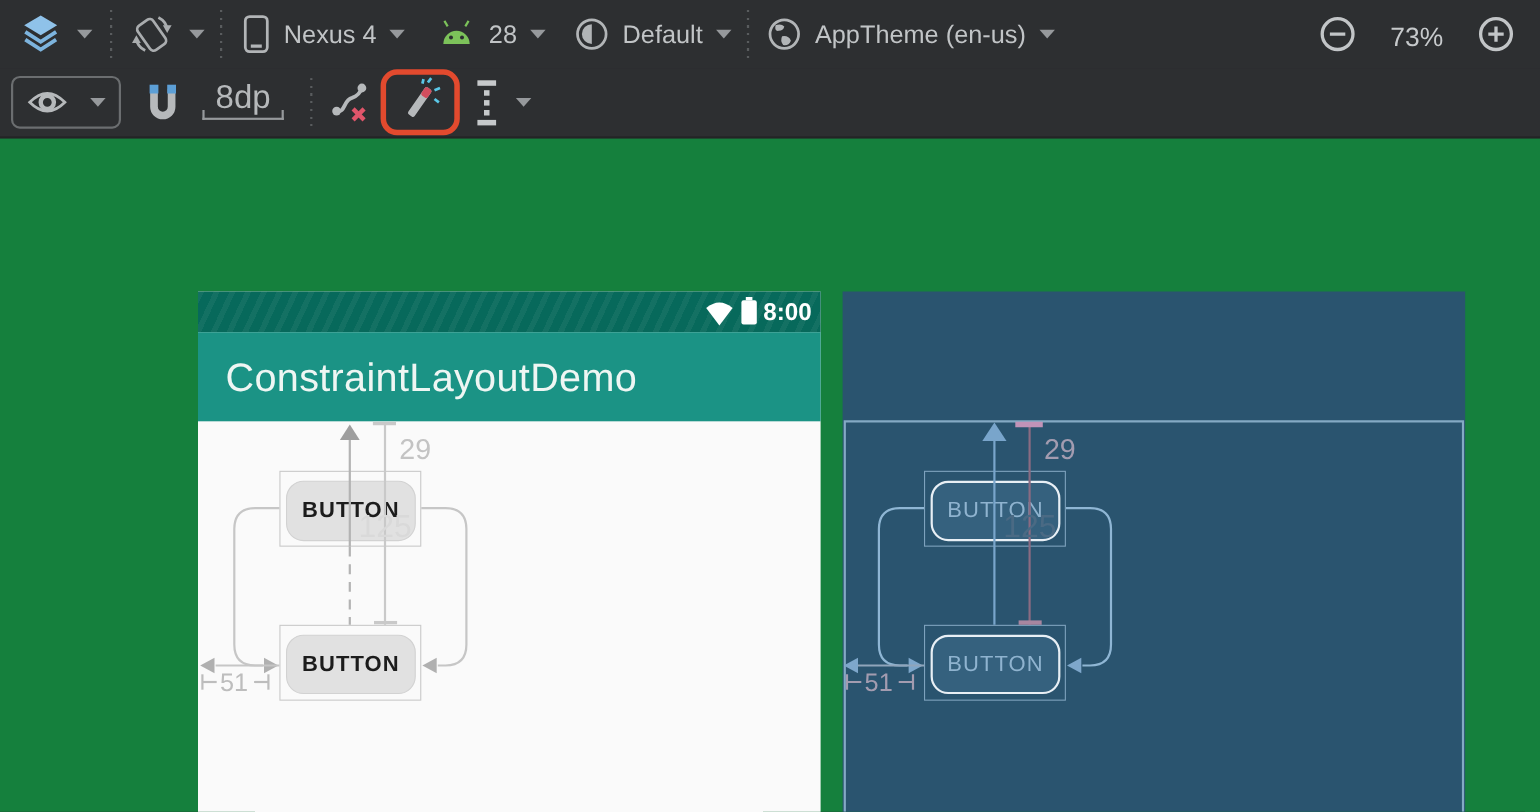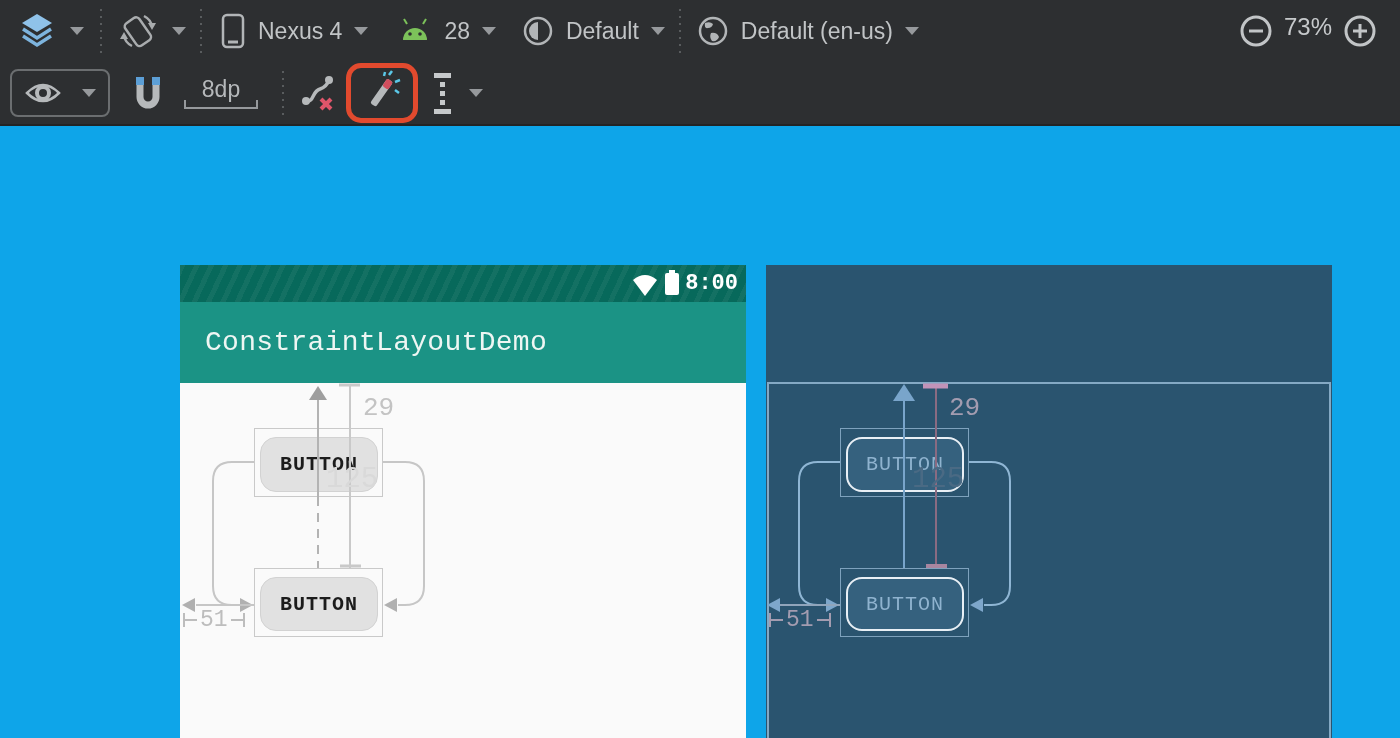--- a/index.html
+++ b/index.html
@@ -17,55 +17,55 @@
   .vsep { width:2px; height:44px; margin:0 14px;
           background:repeating-linear-gradient(to bottom,#595c5e 0 2px,transparent 2px 7px); }
   .ico { display:block; }
 
   #surface-btn { margin-right:2px; }
   #device-btn  { margin-left:4px;text-align:center; }
   #api-btn     { margin-left:30px;align-items:center; }
   #theme-btn   { margin-left:26px; }
   #locale-btn  { margin-left:2px; }
   .spacer { flex:1; }
-  #zoom-group { display:flex; align-items:flex-start; gap:10px; margin-right:6px; }
+  #zoom-group { display:flex; align-items:flex-end; gap:30px; margin-right:6px; }
   #zoom-value { font-size:24px; color:#c6c9cb; }
 
   .tb-label { margin-left:12px; white-space:nowrap; }
 
   
   #view-options-btn { border:2px solid #6b6e70; border-radius:8px; padding:8px 12px; display:flex; align-items:center; gap:8px; margin-right:18px; }
   #magnet-btn { margin-right:16px; }
   #margin-btn { display:flex; flex-direction:column; align-items:center; margin-right:10px; }
-  #margin-value { font-size:23px; color:#b6b9bb; padding:0 10px; line-height:22px; }
+  #margin-value { font-size:30px; color:#b6b9bb; padding:0 10px; line-height:22px; }
   #margin-bracket { width:74px; height:9px; border-left:2px solid #96999c; border-right:2px solid #96999c; border-bottom:2px solid #96999c; }
   #infer-wrap { position:relative; width:72px; height:60px; display:flex; align-items:center; justify-content:center;
                 border:5px solid #e24a2e; border-radius:15px; margin:0 6px; }
   #pack-btn { margin-left:10px; display:flex; flex-direction:column; align-items:center; gap:4px; }
   .bar-h { width:17px; height:5px; background:#c6c9cb; }
   .dash-v { width:5px; height:5px; background:#c6c9cb; }
   #pack-caret { margin-left:18px; }
 
   
-  #canvas { position:absolute; top:126px; left:0; width:1400px; height:612px; background:#0ea5e9;font-family:Liberation Mono, monospace; }
+  #canvas { position:absolute; top:126px; left:0; width:1400px; height:612px; background:#15803d; }
 
   .screen { position:absolute; top:139px; width:566px; height:473px; }
   #design-screen { left:180px; background:#fafafa; }
   #blueprint-screen { left:766px; background:#2a546f; }
 
   #status-bar { position:absolute; top:0; left:0; right:0; height:37px; background:#07695b;
      background-image:repeating-linear-gradient(115deg, rgba(255,255,255,.05) 0 5px, transparent 5px 13px);
      display:flex; align-items:center; justify-content:flex-end; padding:0 8px; gap:6px; }
   #status-time { color:#fff; font-size:22px; font-weight:bold; }
   .battery { width:14px; height:22px; background:#fff; border-radius:2px; position:relative; }
   .battery:before { content:""; position:absolute; top:-3px; left:4px; width:6px; height:3px; background:#fff; }
 
   #app-bar { position:absolute; top:37px; left:0; right:0; height:81px; background:#1b9385;
              display:flex; align-items:center; padding-left:25px; }
-  #app-title { color:#eef6f3; font-size:28px; font-weight:500; letter-spacing:.3px; }
+  #app-title { color:#eef6f3; font-size:36px; font-weight:500; letter-spacing:.3px; }
 
   .content-overlay { position:absolute; top:0; left:0; pointer-events:none; }
 
   
   .sel-box { position:absolute; left:74px; width:129px; height:69px; }
   #design-screen .sel-box { border:1px solid #c9c9c9; }
   #blueprint-screen .sel-box { border:1px solid #7ea2bd; }
   .lay-btn { position:absolute; left:80px; width:118px; display:flex; align-items:center; justify-content:center;
              font-size:20px; font-weight:bold; letter-spacing:1px; border-radius:16px;text-align:center; }
   #design-screen .lay-btn { background:#e1e1e1; border:1px solid #d2d2d2; color:#1c1c1c; }
@@ -133,21 +133,21 @@
     </svg>
     <span class="tb-label">Default</span>
     <span class="caret"></span>
   </div>
   <div class="vsep"></div>
   <div class="tb-item" id="locale-btn">
     <svg class="ico" width="32" height="32" viewBox="0 0 32 32">
       <circle cx="16" cy="16" r="13" fill="none" stroke="#b2b5b7" stroke-width="2.5"></circle>
       <path d="M8,8 q5,-2 8,1 q-1,4 -5,4 q-4,1 -3,-5 z M14,18 q6,-1 8,4 q-2,5 -7,4 q-3,-4 -1,-8 z" fill="#b2b5b7"></path>
     </svg>
-    <span class="tb-label">Default (en-us)</span>
+    <span class="tb-label">AppTheme (en-us)</span>
     <span class="caret"></span>
   </div>
   <div class="spacer"></div>
   <div id="zoom-group">
     <svg class="ico" width="36" height="36" viewBox="0 0 36 36">
       <circle cx="18" cy="18" r="14" fill="none" stroke="#c2c5c7" stroke-width="3"></circle>
       <line x1="11" y1="18" x2="25" y2="18" stroke="#c2c5c7" stroke-width="3"></line>
     </svg>
     <span id="zoom-value">73%</span>
     <svg class="ico" width="36" height="36" viewBox="0 0 36 36">

